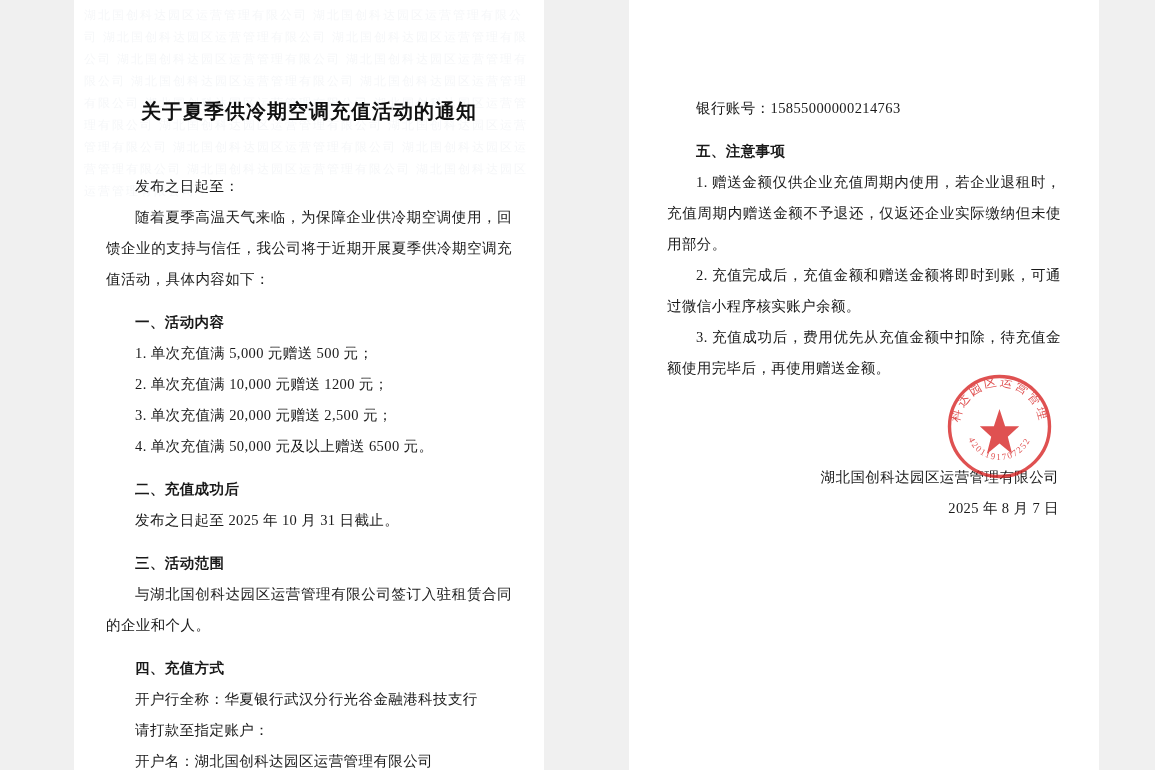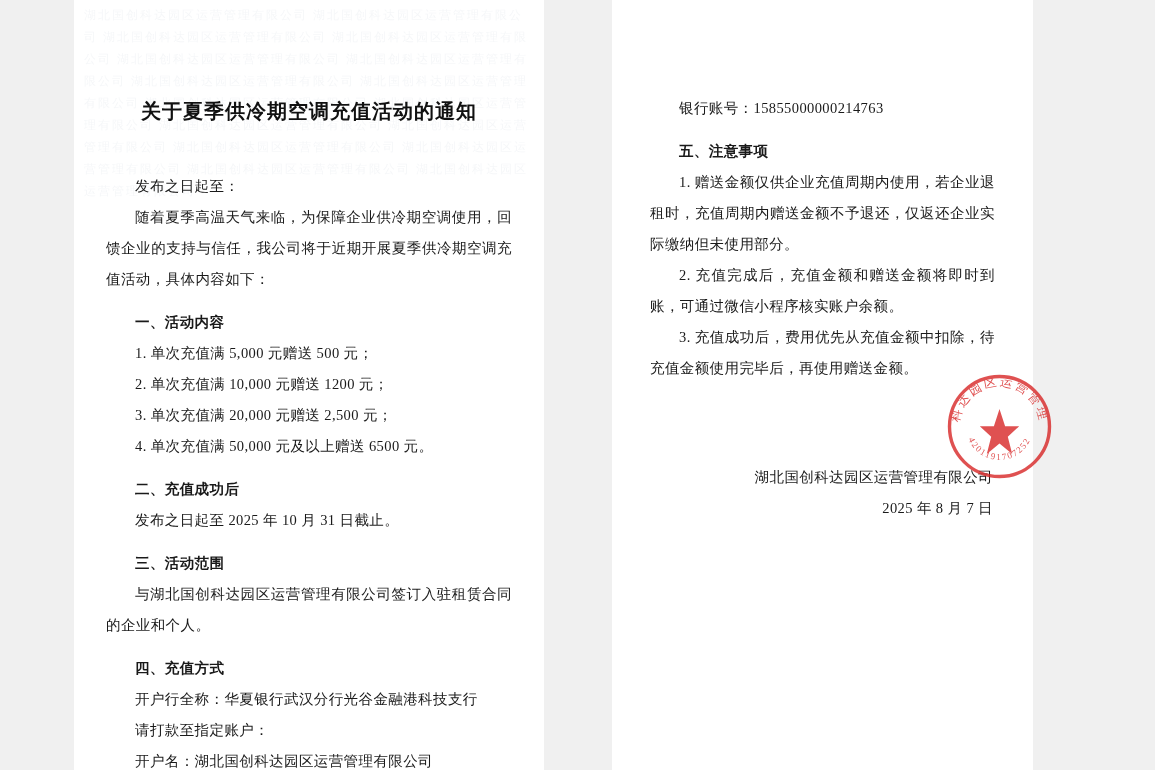--- a/index.html
+++ b/index.html
@@ -23,22 +23,22 @@
     background: #ffffff;
     height: 770px;
     box-sizing: border-box;
     overflow: hidden;
   }
   #page-left {
     left: 74px;
     width: 470px;
   }
   #page-right {
-    left: 612px;
-    width: 421px;
+    left: 629px;
+    width: 470px;
   }
   .gutter {
     position: absolute;
     top: 0;
     height: 770px;
     background: #f0f0f0;
   }
   
   .watermark {
     position: absolute;

